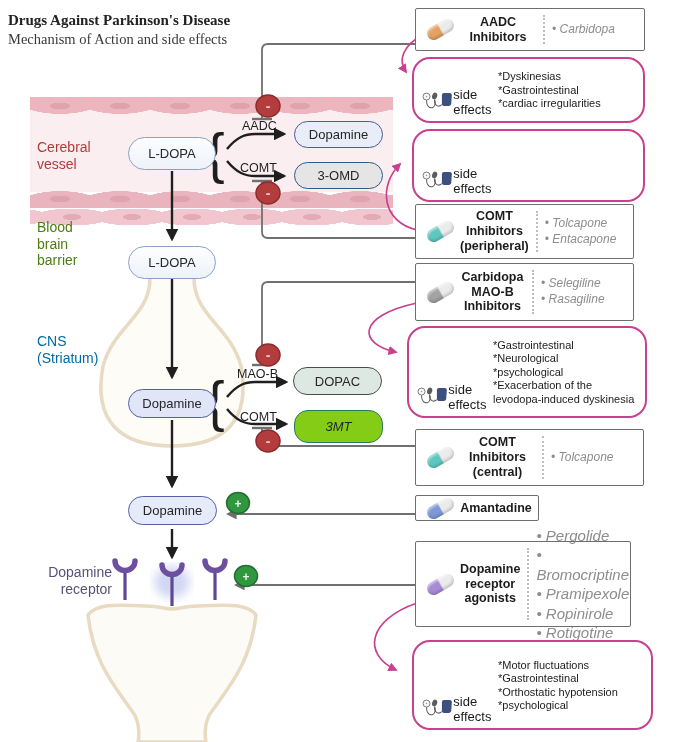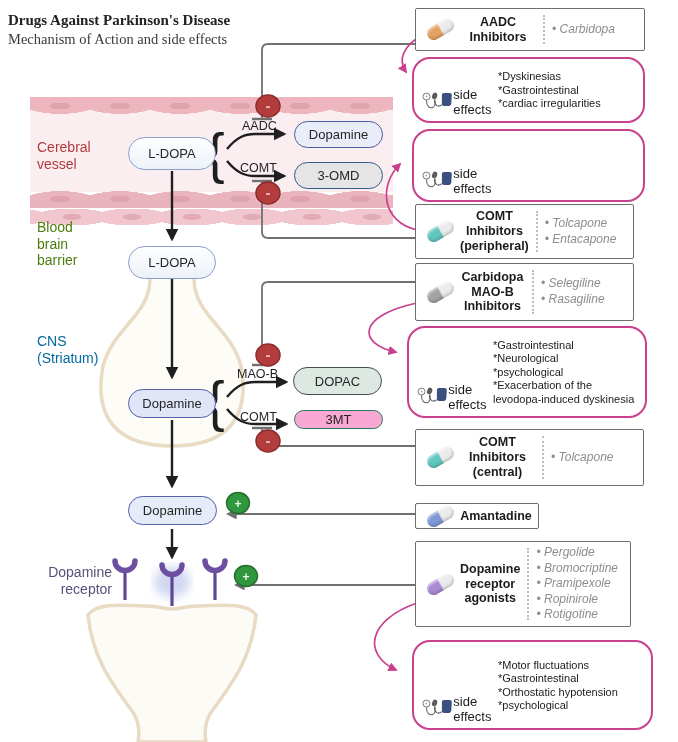--- a/index.html
+++ b/index.html
@@ -43,42 +43,42 @@
   .node{position:absolute;display:flex;align-items:center;justify-content:center;
         font-size:13px;color:#262626;box-sizing:border-box;}
   #n-ldopa1,#n-ldopa2{width:88px;height:33px;border:1.6px solid #8aa0cc;border-radius:17px;
         background:linear-gradient(#fdfeff,#edf2fa);}
   #n-ldopa1{left:128px;top:137px;}
   #n-ldopa2{left:128px;top:246px;}
   #n-dop1{left:294px;top:121px;width:89px;height:27px;border:1.6px solid #4a5a9b;border-radius:14px;background:#e9edf8;}
   #n-omd{left:294px;top:162px;width:89px;height:27px;border:1.6px solid #2d5c88;border-radius:14px;background:#e5e5e5;}
   #n-dop2{left:128px;top:389px;width:88px;height:29px;border:1.6px solid #5560a8;border-radius:15px;background:#e0e6f8;}
   #n-dopac{left:293px;top:367px;width:89px;height:28px;border:1.6px solid #434f4c;border-radius:14px;background:#dde8e2;text-align:center;}
-  #n-3mt{left:294px;top:410px;width:89px;height:19px;border:1.6px solid #2a7a60;border-radius:14px;background:#f9a8d4;}
+  #n-3mt{left:294px;top:410px;width:89px;height:33px;border:1.6px solid #2a7a60;border-radius:14px;background:#84cc16;font-style:italic;}
   #n-dop3{left:128px;top:496px;width:89px;height:29px;border:1.6px solid #5560a8;border-radius:15px;background:#e6ebfa;}
 
   
   .gbox{position:absolute;background:#fff;border:1.8px solid #6e6e6e;border-radius:2px;
         display:flex;align-items:center;box-sizing:border-box;padding:3px 6px;gap:2px;}
   .capwrap{width:36px;display:flex;justify-content:center;flex:none;}
   .cap{width:29px;height:13px;border-radius:7px;transform:rotate(-30deg);
        background:linear-gradient(to right,var(--cc) 47%,#ebebeb 53%);
        box-shadow:inset 0 -2px 3px rgba(0,0,0,.18), inset 0 2px 2px rgba(255,255,255,.5);}
   .cap-orange{--cc:#e3a263}.cap-teal{--cc:#5fc7bf}.cap-gray{--cc:#a3a3a3}
   .cap-blue{--cc:#7e99d6}.cap-purple{--cc:#a88bd4}
   .dlabel{flex:1;text-align:center;font-weight:bold;font-size:12.5px;line-height:1.18;color:#1b1b1b;}
   .ddiv{align-self:stretch;border-left:2px dotted #bdbdbd;margin:3px 5px;flex:none;}
   .ddrugs{width:86px;font-style:italic;color:#8d8d8d;font-size:12px;line-height:1.3;flex:none;}
   #b-aadc{left:415px;top:8px;width:230px;height:43px;}
   #b-comtp{left:415px;top:204px;width:219px;height:55px;}
   #b-maob{left:415px;top:263px;width:219px;height:58px;}
   #b-comtc{left:415px;top:429px;width:229px;height:57px;}
-  #b-amantadine{left:415px;top:495px;width:124px;height:26px;margin-top:8px;}
+  #b-amantadine{left:415px;top:495px;width:124px;height:26px;}
   #b-agonists{left:415px;top:541px;width:216px;height:86px;}
-  #b-agonists .ddrugs{width:96px;font-size:12px;}
+  #b-agonists .ddrugs{width:96px;font-size:15px;}
 
   
   .sebox{position:absolute;background:#fff;border:2px solid #c9408f;border-radius:18px;
          display:flex;align-items:stretch;box-sizing:border-box;padding:5px 8px 4px 8px;}
   .secol{width:76px;display:flex;flex-direction:row;align-items:flex-end;
          justify-content:space-between;flex:none;padding:1px 0 0 0;}
   .selabel{font-size:13px;color:#1b1b1b;}
   .seitems{flex:1;font-size:11px;line-height:1.22;color:#1b1b1b;display:flex;align-items:center;}
   #se1{left:412px;top:57px;width:233px;height:66px;}
   #se2{left:412px;top:129px;width:233px;height:73px;}

